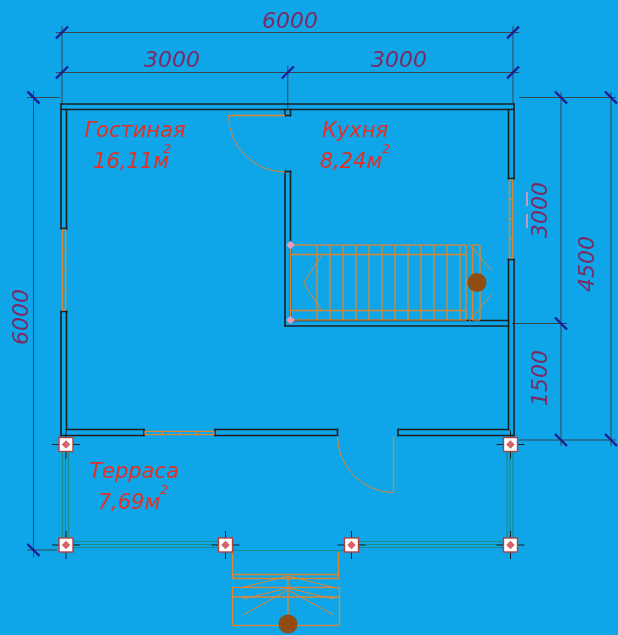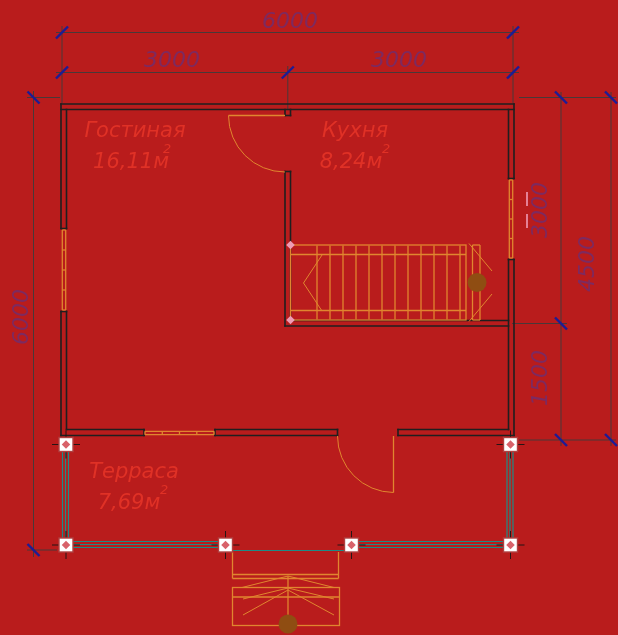--- a/index.html
+++ b/index.html
@@ -1,16 +1,16 @@
 <!DOCTYPE html>
 <html style="--wall: #1f1f1f; --dim-line: #3c3c3c; --dim-tick: #1c1c96; --dim-text: #7d2a60; --room-text: #e03126; --joinery: #e0862f; --railing: #1d8c86; --post-stroke: #b04040; --post-dot: #d8626a; --newel: #8f4d12; --marker-pink: #ef9bb5;"><head>
 <meta charset="utf-8">
 <style>
   html,body{margin:0;padding:0;background:#ffffff;}
-  .canvas{position:relative;width:618px;height:635px;background:#b91c1c;overflow:hidden;}
+  .canvas{position:relative;width:618px;height:635px;background:#0ea5e9;overflow:hidden;}
   svg{display:block;}
   .wall{stroke:var(--wall,#1f1f1f);stroke-width:1.6;fill:none;stroke-linecap:square;}
   .thin{stroke:var(--dim-line,#3c3c3c);stroke-width:0.9;fill:none;}
   .tick{stroke:var(--dim-tick,#1c1c96);stroke-width:2.4;fill:none;stroke-linecap:butt;}
   .dimtext{fill:var(--dim-text,#7d2a60);font:italic 22px "DejaVu Sans",sans-serif;}
   .roomtext{fill:var(--room-text,#e03126);font:italic 21px "DejaVu Sans",sans-serif;}
   .suptext{fill:var(--room-text,#e03126);font:italic 13px "DejaVu Sans",sans-serif;}
   .joinery{stroke:var(--joinery,#e0862f);stroke-width:1.3;fill:none;}
   .joinery-thin{stroke:var(--joinery,#e0862f);stroke-width:1;fill:none;}
   .rail{stroke:var(--railing,#1d8c86);stroke-width:1.2;fill:none;}

